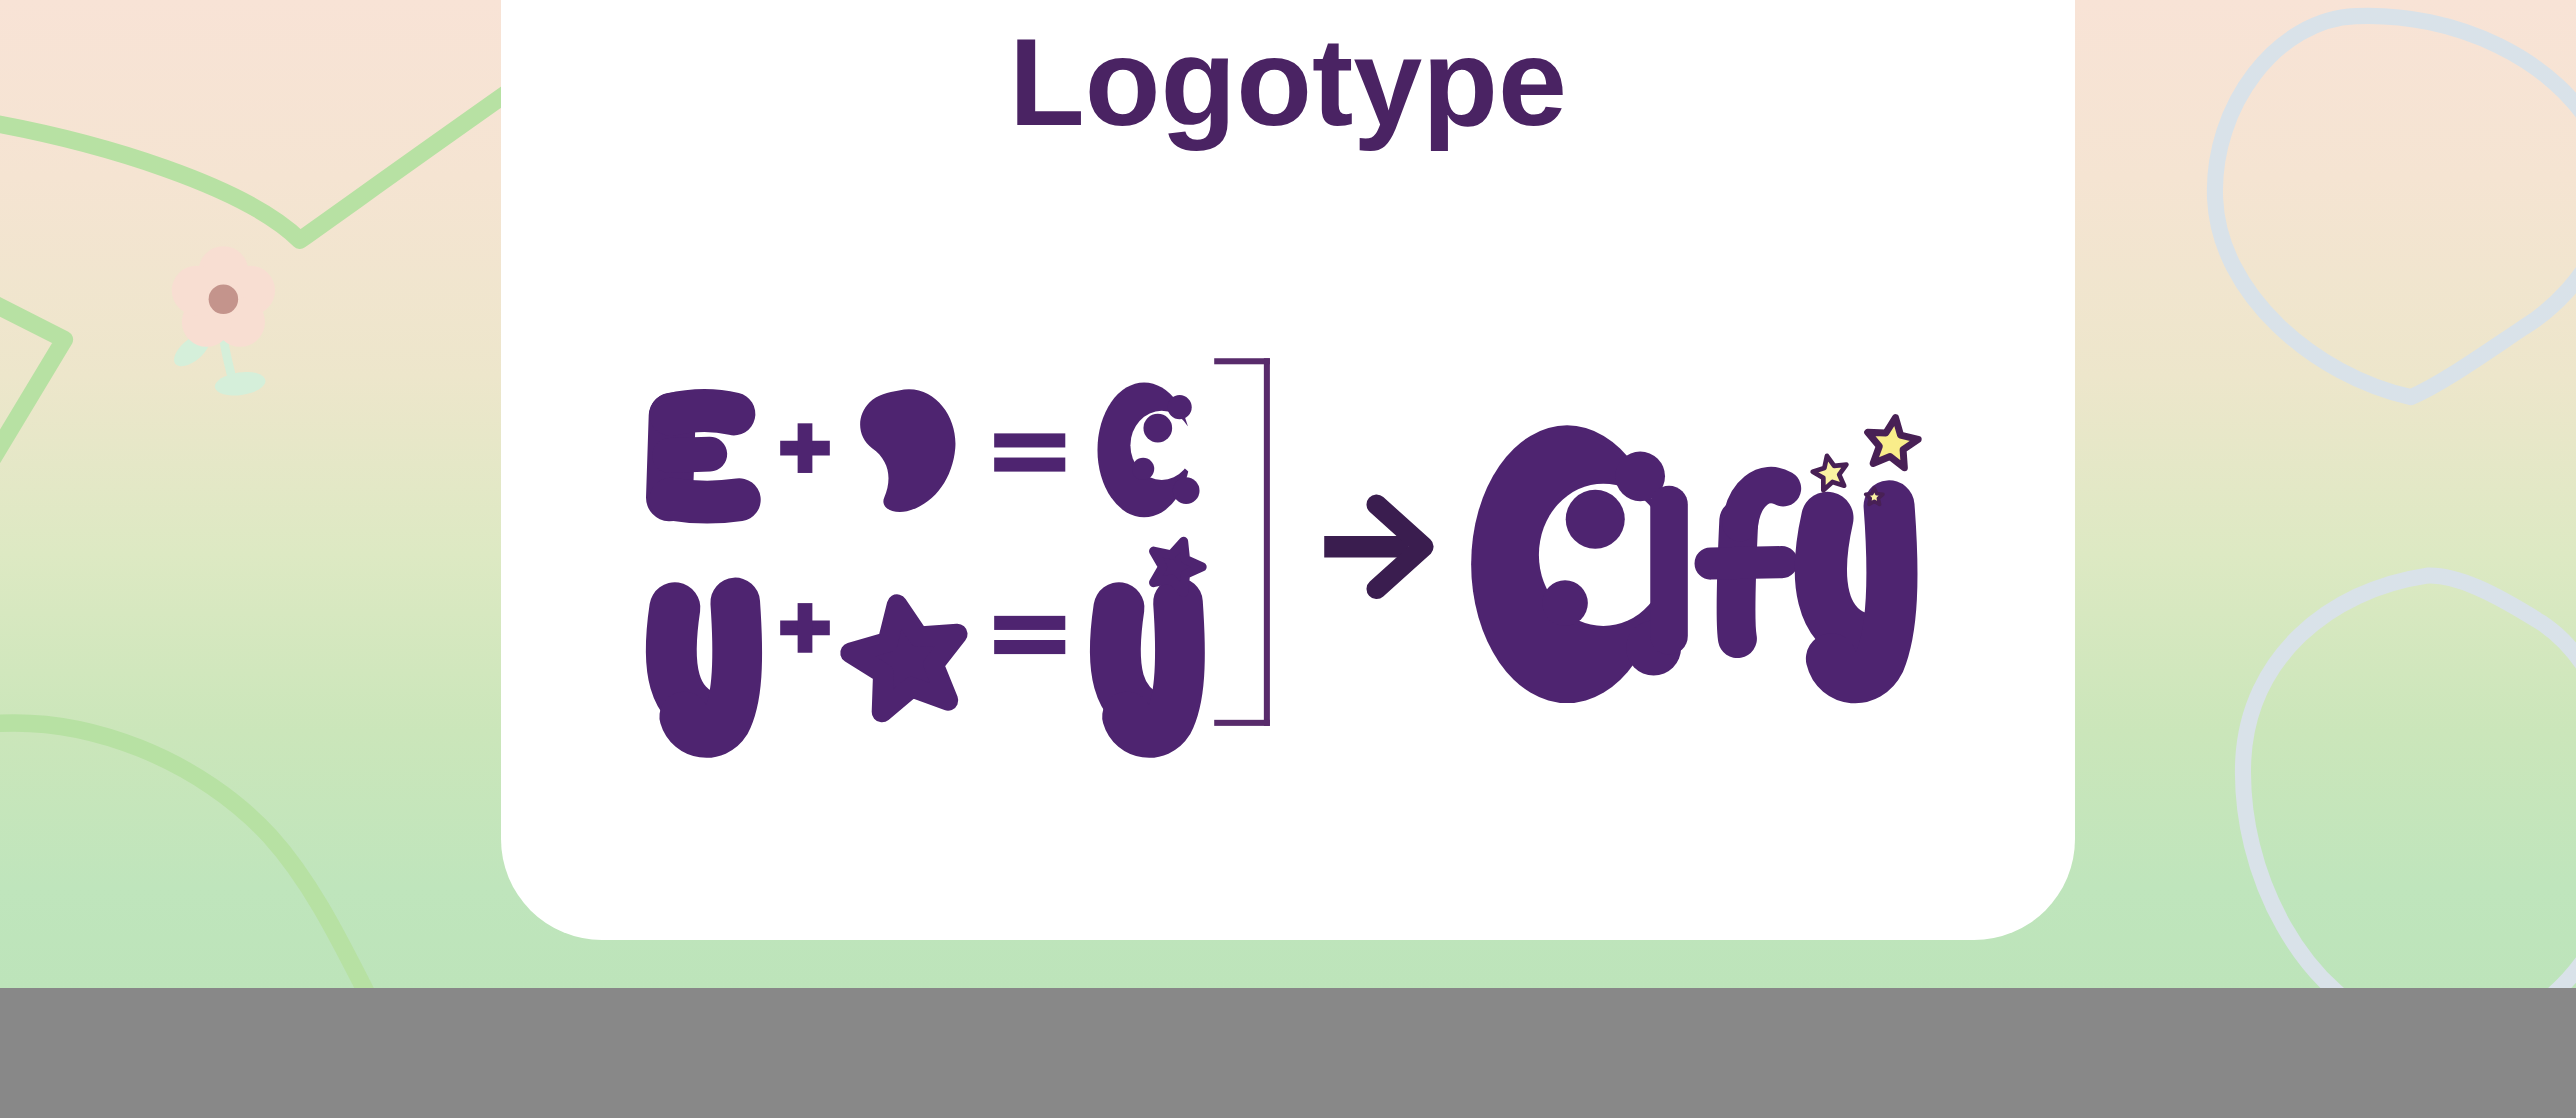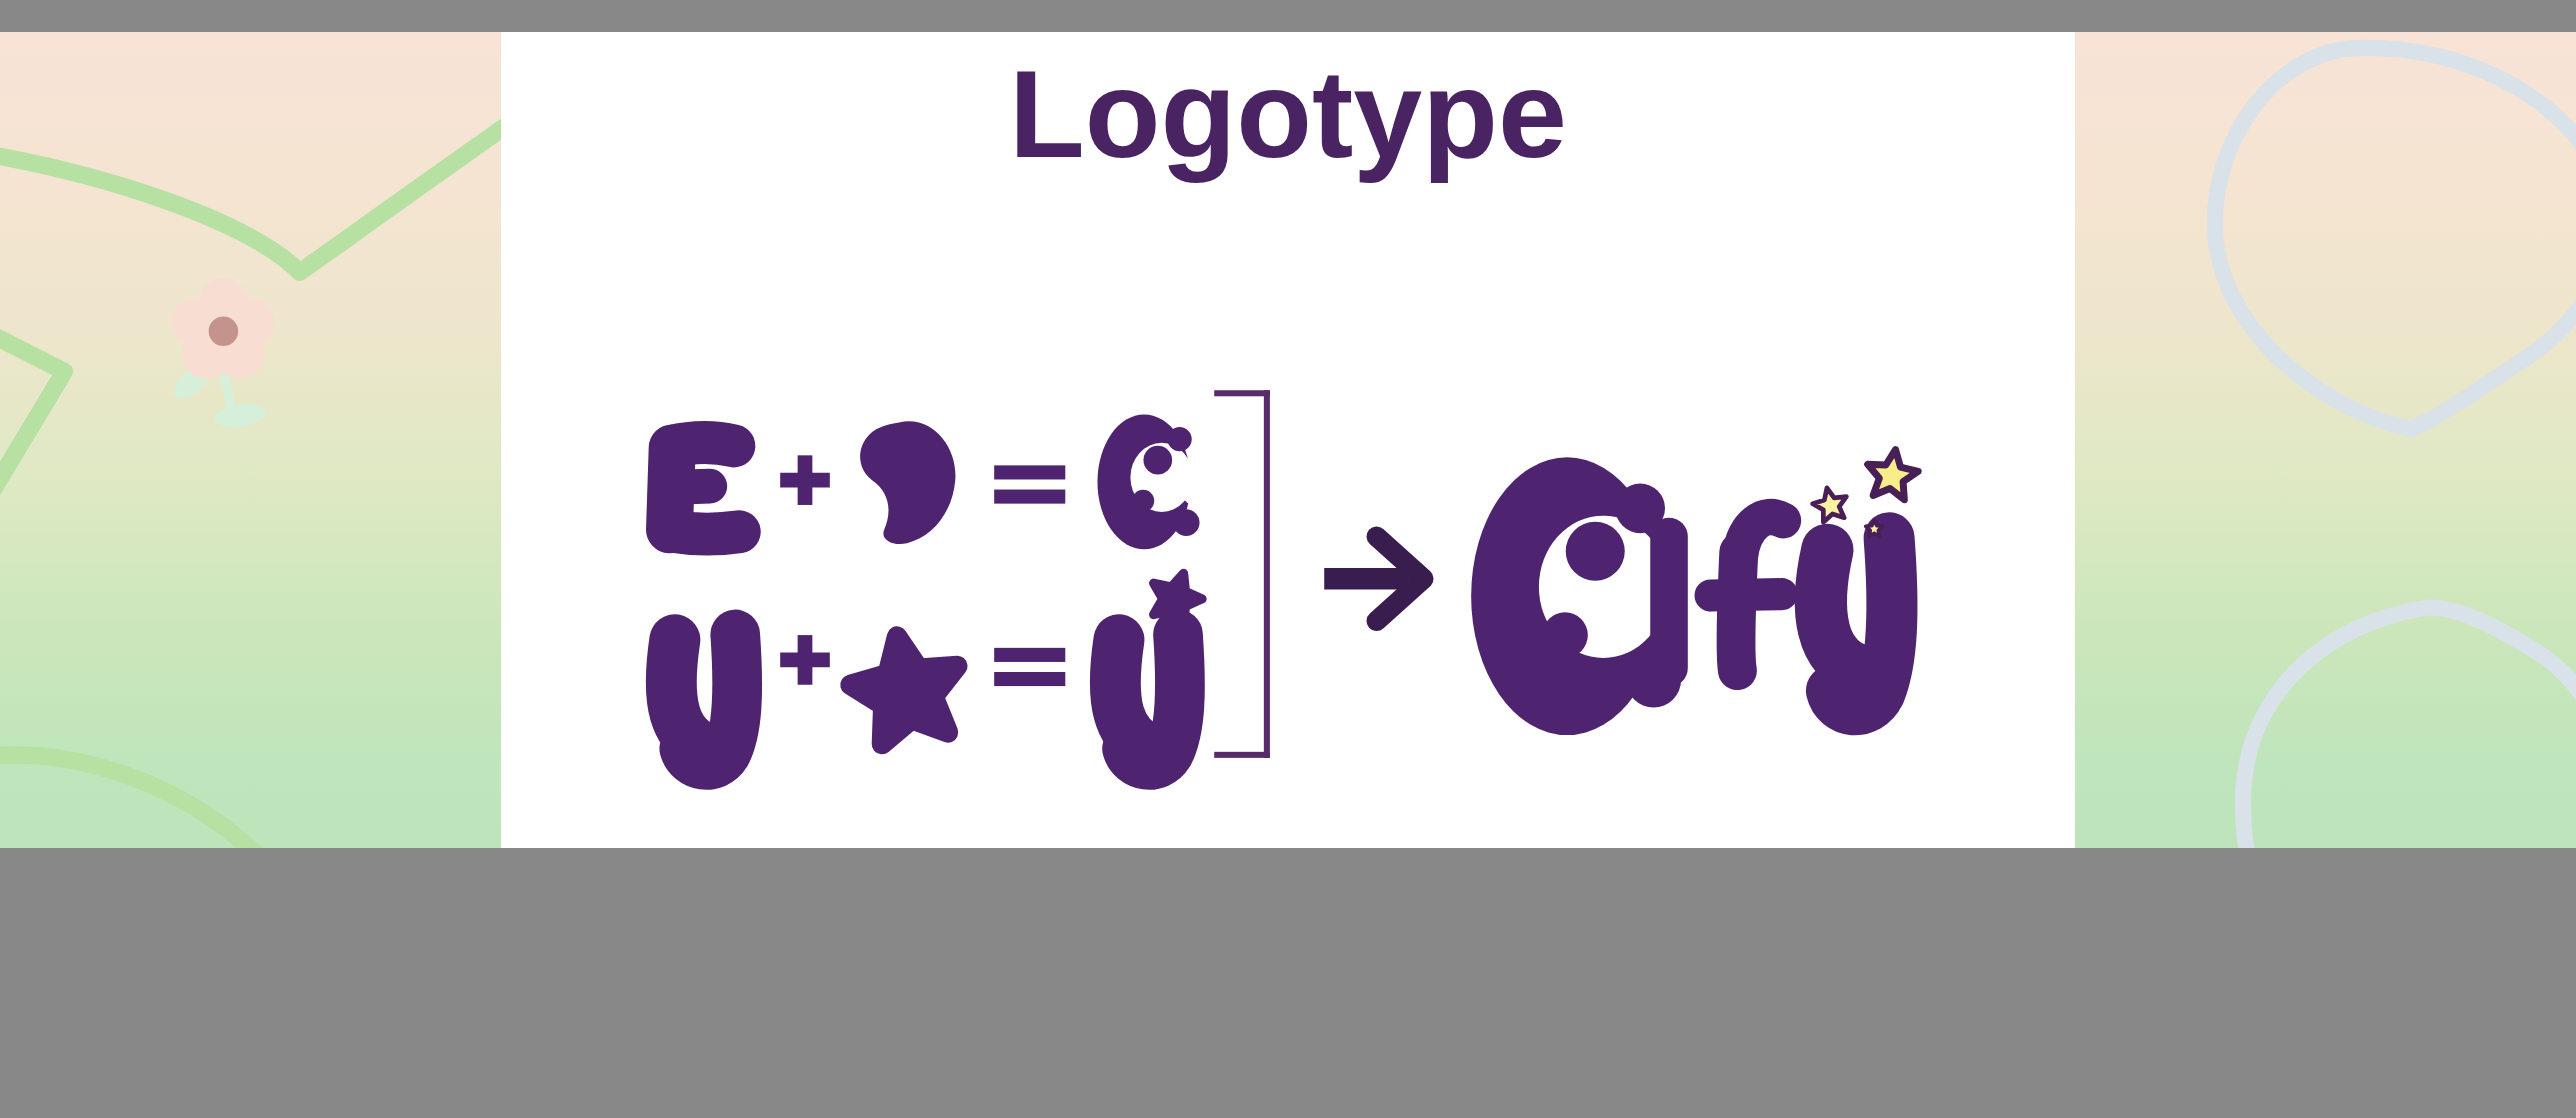--- a/index.html
+++ b/index.html
@@ -1,24 +1,23 @@
 <!DOCTYPE html>
 <html style="font-size:10.7px"><head>
 <meta charset="utf-8">
 <style>
   html,body{margin:0;padding:0;background:#888;}
   .canvas{
     position:relative;
-    width:2576px;height:816px;
+    width:2576px;height:988px;
     overflow:hidden;
     background:linear-gradient(180deg,
       #F8E3D6 0%, #F5E4D2 18%, #EDE6CB 38%,
       #DDE9C3 56%, #CBE6BA 74%, #BFE5BC 90%, #BDE4BA 100%);
     font-family:"Liberation Sans", sans-serif;
-    margin-top:32px;
   }
   .layer{position:absolute;left:0;top:0;width:2576px;height:1119px;}
   .card{
     position:absolute;
     left:501px; top:-107px;
     width:1574px; height:1047px;
     background:#FFFFFF;
     border-radius:101px;
   }
   .card h1{

